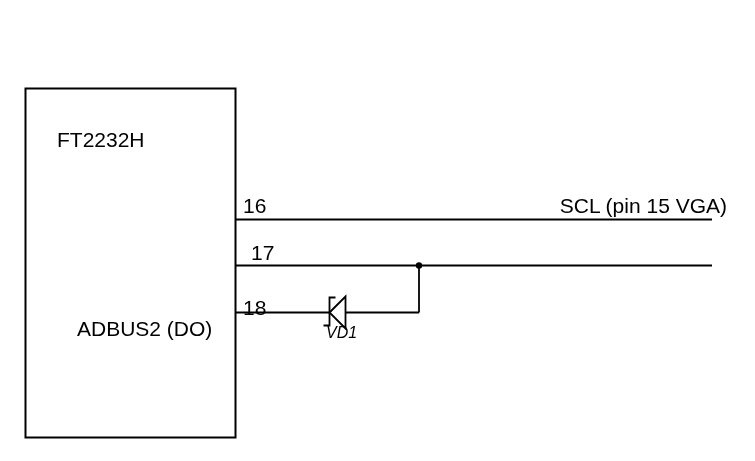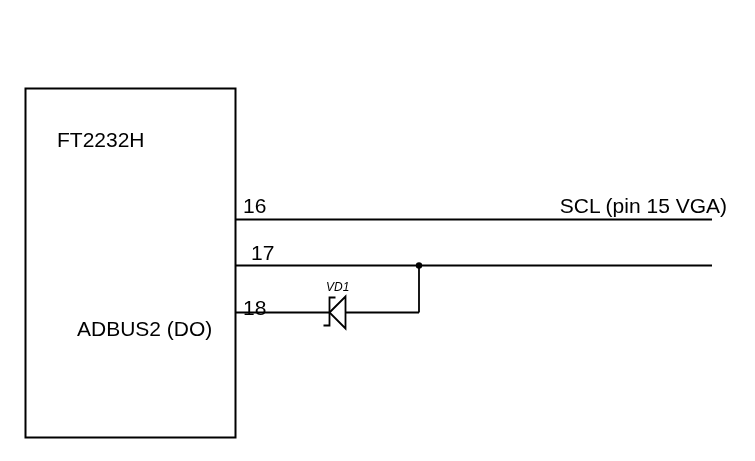--- a/index.html
+++ b/index.html
@@ -24,22 +24,23 @@
     height: 461px;
   }
   .label {
     position: absolute;
     font-size: 21px;
     line-height: 1;
     white-space: nowrap;
     color: #000000;
   }
   .label.small-italic {
-    font-size: 12px;
+    font-size: 16px;
     font-style: italic;
+    margin-top: 44px;
   }
   .label.right-anchored {
     text-align: center;
   }
 </style>
 </head>
 <body>
 
 <div class="canvas">
 

